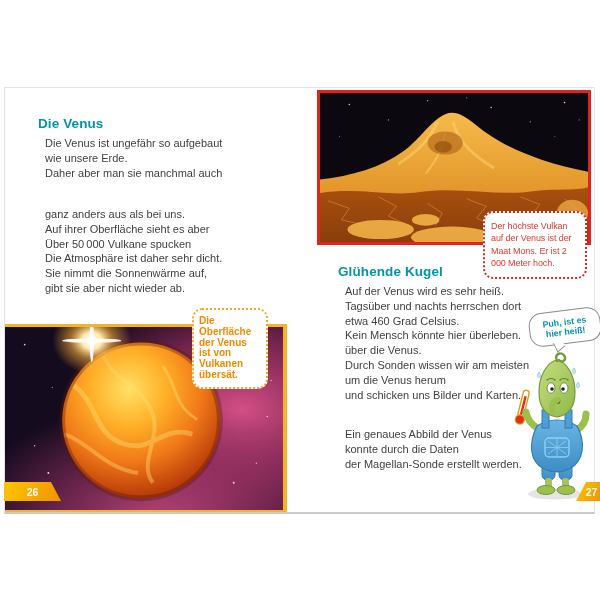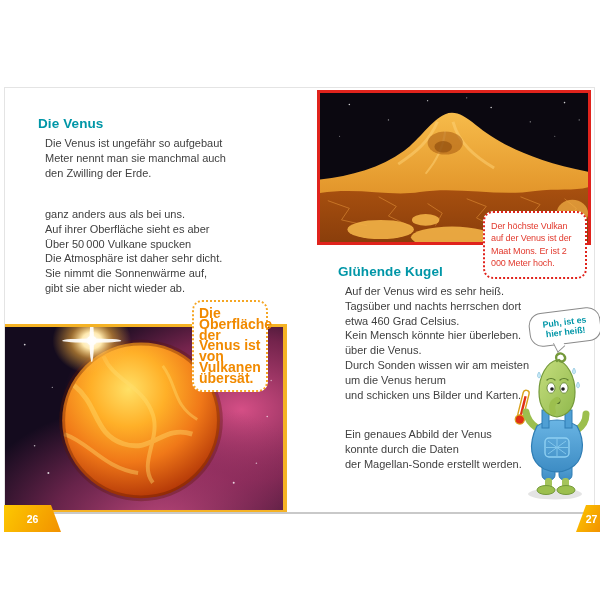--- a/index.html
+++ b/index.html
@@ -19,32 +19,31 @@
   
   .venus-img{
     left:0;top:236px;width:282px;height:188px;z-index:1;overflow:hidden;
     border-top:3px solid #f5b325;border-right:4px solid #f5b325;border-bottom:2px solid #f5b325;
     box-sizing:border-box;background:#140b1e;
   }
   .callout{
     background:#fff;border-radius:10px;z-index:5;text-align:left;
   }
   .callout-orange{
-    left:187px;top:212px;width:62px;padding:6px 5px;
-    border:2px dotted #f5a623;color:#f18a00;font-size:14px;line-height:10.8px;font-weight:bold;
+    left:187px;top:220px;width:62px;padding:6px 5px;
+    border:2px dotted #f5a623;color:#f18a00;font-size:10px;line-height:10.8px;font-weight:bold;
   }
   .callout-red{
     left:478px;top:123px;width:88px;padding:7px 6px;
     border:2px dotted #e0231c;color:#e23a2e;font-size:9px;line-height:12.4px;letter-spacing:-.1px;
   }
   .badge{
-    height:27px;z-index:6;color:#fff;font-weight:bold;font-size:10.5px;
+    height:19px;z-index:6;color:#fff;font-weight:bold;font-size:10.5px;
     display:flex;align-items:center;justify-content:center;
     background:linear-gradient(120deg,#fdc800 0%,#f29100 100%);
-    margin-top:23px;
   }
   .badge-26{left:-1px;top:394px;width:57px;clip-path:polygon(0 0,calc(100% - 10px) 0,100% 100%,0 100%);}
   .badge-27{left:571px;top:394px;width:25px;clip-path:polygon(10px 0,100% 0,100% 100%,0 100%);padding-left:6px;box-sizing:border-box;}
   
   .volcano-img{
     left:312px;top:2px;width:274px;height:155px;z-index:1;overflow:hidden;
     border:3px solid #e0231c;box-sizing:border-box;background:#0b0810;
   }
   .speech-bubble{
     left:524px;top:222px;width:62px;padding:6px 4px;background:#fff;
@@ -61,22 +60,22 @@
 </style>
 </head>
 <body>
 
 <div class="spread">
 
   <h2 class="abs heading" style="left:33px;top:28px;">Die Venus</h2>
 
   <p class="abs bodytext" style="left:40px;top:48px;">
     <span class="line">Die Venus ist ungefähr so aufgebaut</span>
-    <span class="line">Meter nennt man sie manchmal auch</span>
-    <span class="line">den Zwilling der Erde.</span>
+    <span class="line">wie unsere Erde.</span>
+    <span class="line">Daher aber man sie manchmal auch</span>
   </p>
 
   <p class="abs bodytext" style="left:40px;top:119px;">
     <span class="line">ganz anders aus als bei uns.</span>
     <span class="line">Auf ihrer Oberfläche sieht es aber</span>
     <span class="line">Über 50 000 Vulkane spucken</span>
     <span class="line">Die Atmosphäre ist daher sehr dicht.</span>
     <span class="line">Sie nimmt die Sonnenwärme auf,</span>
     <span class="line">gibt sie aber nicht wieder ab.</span>
   </p>

